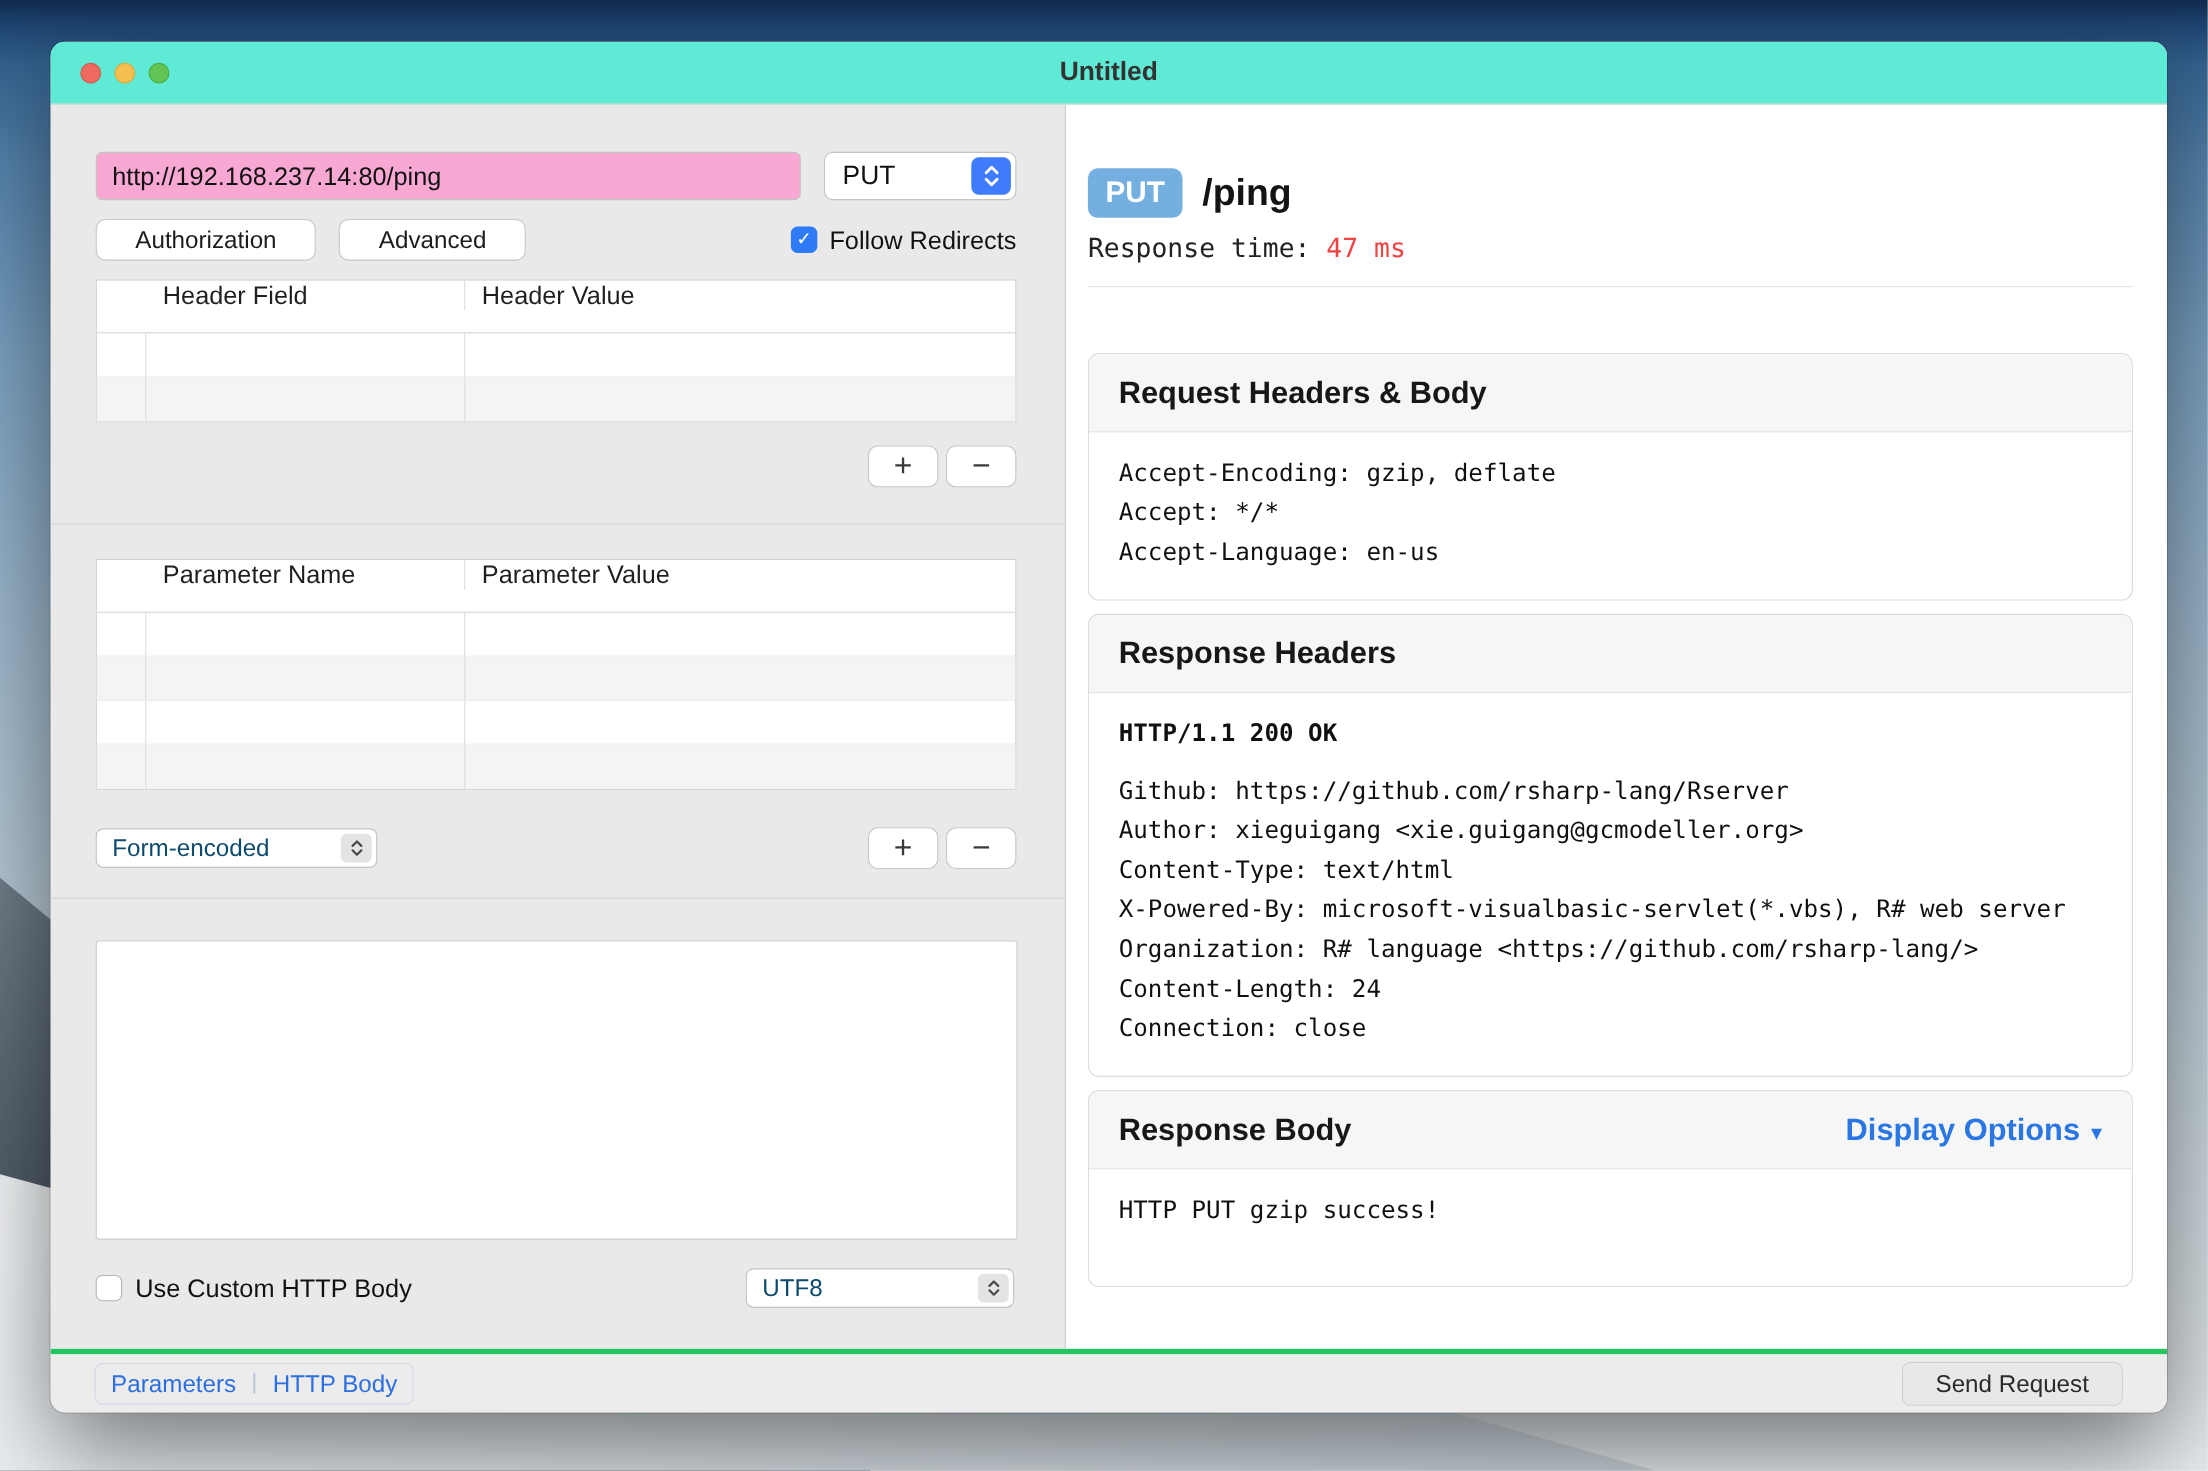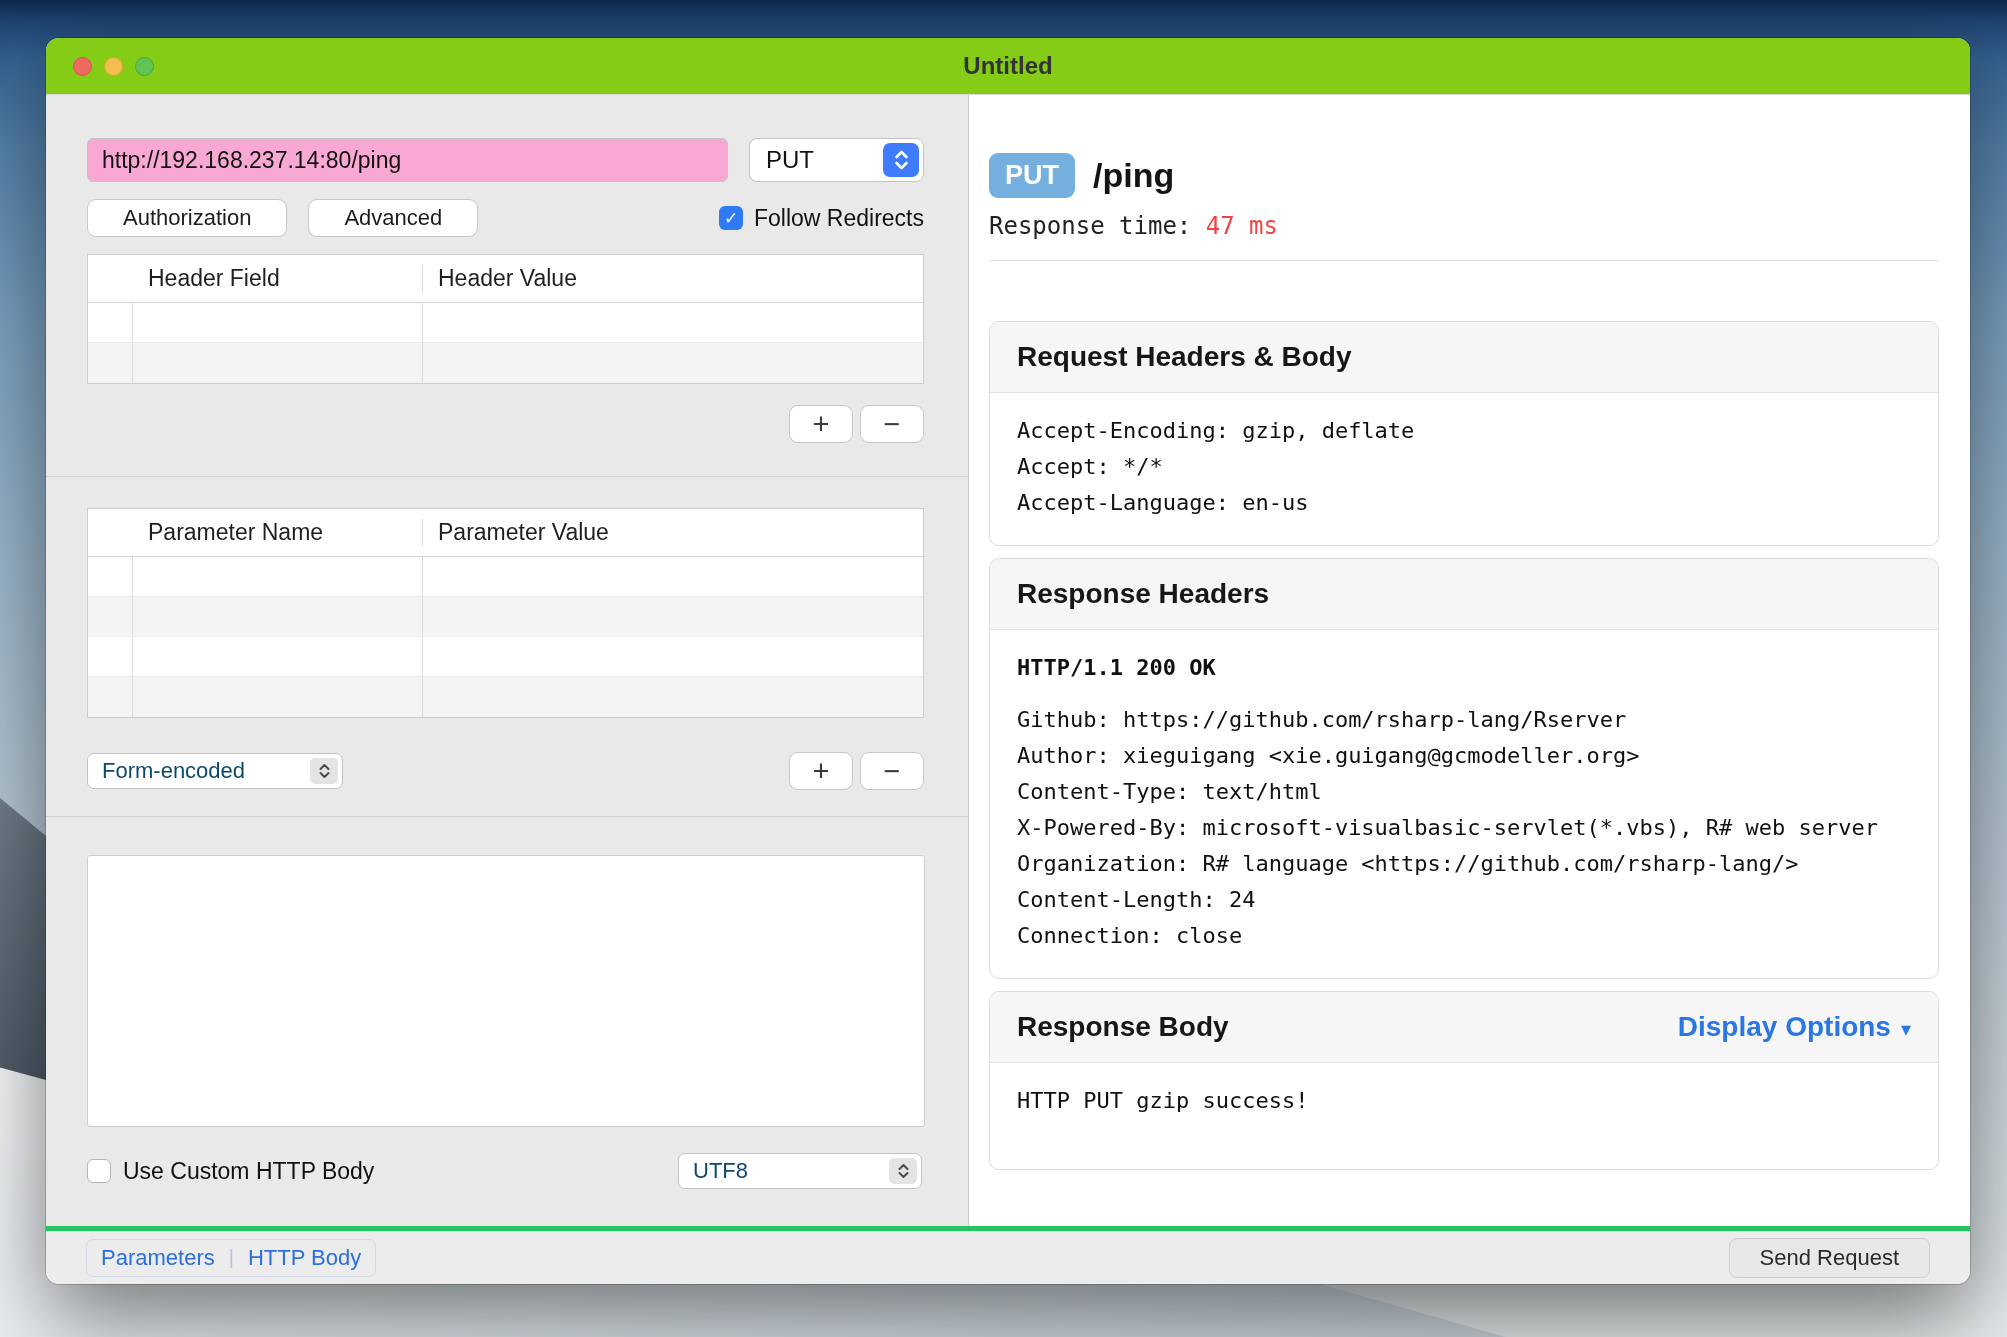--- a/index.html
+++ b/index.html
@@ -17,21 +17,21 @@
   .desktop::after { content:""; position:absolute; left:0; bottom:0; width:75%; height:42%;
     background:linear-gradient(150deg,#ffffff,#e3eaef 55%,#ccd6dd);
     clip-path:polygon(0 100%, 0 52%, 11% 60%, 24% 45%, 39% 64%, 57% 55%, 74% 80%, 100% 100%);
   }
 
   
   .window { position:absolute; left:46px; top:38px; width:1924px; height:1246px;
     background:#fff; border-radius:13px; overflow:hidden;
     box-shadow:0 34px 90px rgba(0,0,0,.5), 0 0 0 1px rgba(0,0,0,.18); }
 
-  .titlebar { height:57px; background:#84cc16; border-bottom:1px solid #d8d7d6;
+  .titlebar { height:57px; background:#5eead4; border-bottom:1px solid #d8d7d6;
     display:flex; align-items:center; justify-content:center; position:relative; }
   .traffic { position:absolute; left:27px; top:0; height:100%; display:flex; align-items:center; gap:12px; }
   .light { width:19px; height:19px; border-radius:50%; }
   .light.red    { background:#ee6a5f; border:1px solid #d35549; }
   .light.yellow { background:#f5bf4f; border:1px solid #dda738; }
   .light.green  { background:#61c455; border:1px solid #47a83c; }
   .win-title { font-size:24px; font-weight:700; color:#333; }
 
   .content { display:flex; height:1131px; }
 
@@ -50,21 +50,21 @@
   .options-row { display:flex; align-items:center; margin-top:17px; gap:21px; }
   .pill-btn { height:38px; padding:0 35px; background:#fff; border:1px solid #c7c7c7; border-radius:9px;
     font-size:22px; color:#1c1c1c; display:flex; align-items:center; }
   .fr-check { margin-left:auto; display:flex; align-items:center; gap:11px; }
   .cb { width:24px; height:24px; border-radius:6px; display:flex; align-items:center; justify-content:center; }
   .cb.checked { background:#2f7bf6; color:#fff; font-size:17px; font-weight:700; }
   .cb.empty { background:#fff; border:1px solid #b5b5b5; }
   .cb-label { font-size:23px; color:#111; }
 
   .table { margin-top:17px; background:#fff; border:1px solid #cdcdcd; }
-  .t-head { display:flex; height:48px; border-bottom:1px solid #d6d6d6; align-items:center; }
+  .t-head { display:flex; height:48px; border-bottom:1px solid #d6d6d6; align-items:flex-start; }
   .t-row { display:flex; height:40px; border-bottom:1px solid #ececec; }
   .t-row:last-child { border-bottom:none; }
   .t-row.alt { background:#f4f4f4; }
   .c0 { width:45px; border-right:1px solid #dcdcdc; flex:none; }
   .c1 { width:290px; border-right:1px solid #dcdcdc; flex:none; padding-left:15px; display:flex; align-items:center; }
   .c2 { flex:1; padding-left:15px; display:flex; align-items:center; }
   .t-head .c1, .t-head .c2 { font-size:23px; color:#1f1f1f; }
 
   .pm-row { display:flex; justify-content:flex-end; margin-top:21px; gap:7px; }
   .pm-btn { width:64px; height:38px; background:#fff; border:1px solid #c7c7c7; border-radius:9px;

